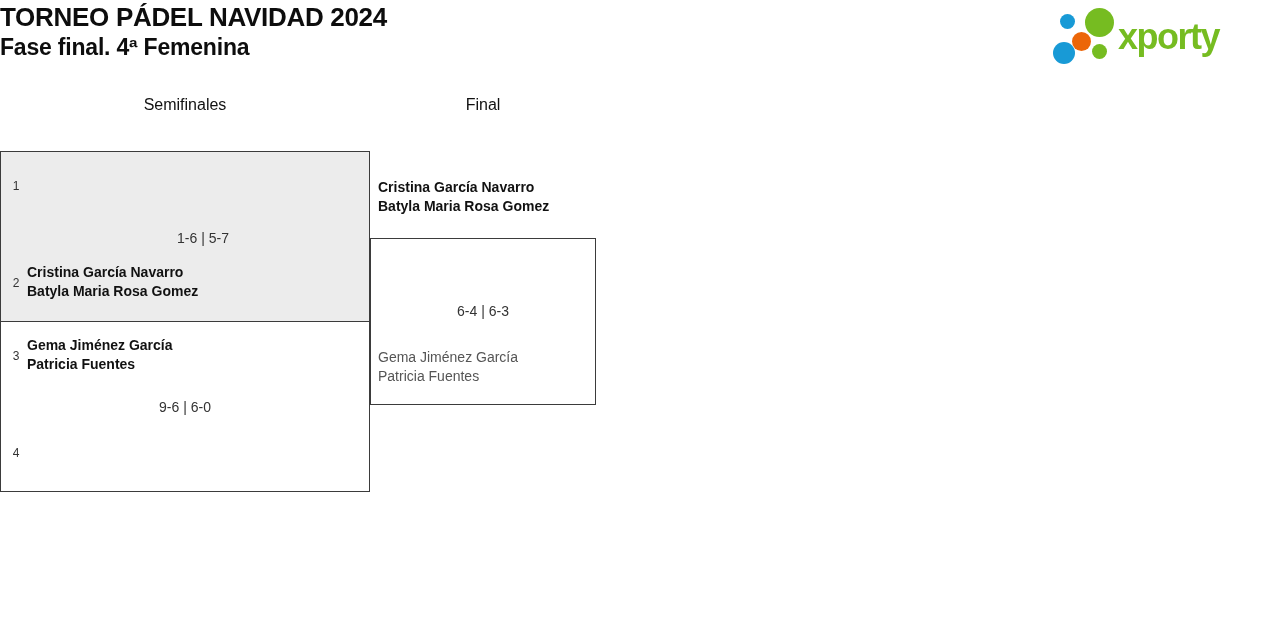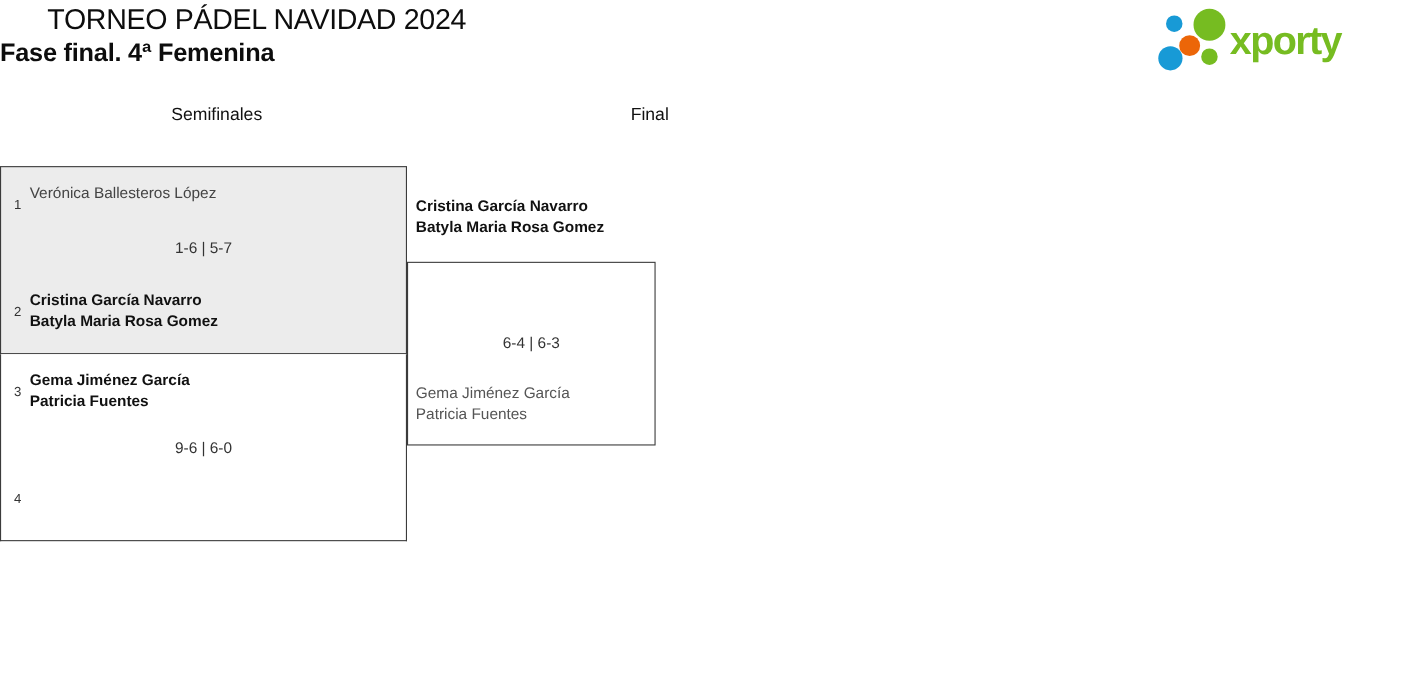--- a/index.html
+++ b/index.html
@@ -23,26 +23,25 @@
     width: 1280px;
     height: 80px;
   }
   .title-block {
     position: absolute;
     left: 0px;
     top: 2px;
   }
   .title-line1 {
     font-size: 26px;
-    font-weight: normal;
+    font-weight: bold;
     line-height: 30px;
     letter-spacing: -0.3px;
     color: #0d0d0d;
     white-space: nowrap;
-    padding-left: 43px;
   }
   .title-line2 {
     font-size: 23px;
     font-weight: bold;
     line-height: 30px;
     letter-spacing: -0.2px;
     color: #0d0d0d;
     white-space: nowrap;
   }
 
@@ -84,33 +83,32 @@
   
   .bracket {
     position: absolute;
     left: 0;
     top: 95px;
     width: 1280px;
   }
   .round-headers {
     position: relative;
     height: 26px;
-    margin-left: 12px;
   }
   .round-header {
     position: absolute;
     top: 0;
     font-size: 16px;
     line-height: 20px;
     color: #111111;
     text-align: center;
     font-weight: normal;
   }
   .round-header.semis { left: 0px;   width: 370px; }
-  .round-header.final { left: 370px; width: 226px; text-align: right; }
+  .round-header.final { left: 370px; width: 226px; }
 
   .rounds {
     position: relative;
     height: 380px;
   }
 
   
   .col-semis {
     position: absolute;
     left: 0;
@@ -159,21 +157,21 @@
 
   .score {
     position: absolute;
     left: 0;
     width: 100%;
     text-align: center;
     font-size: 14px;
     line-height: 18px;
     color: #333333;
   }
-  .match.sf1 .score { top: 64px; }
+  .match.sf1 .score { top: 77px; padding-left: 18px; }
   .match.sf2 .score { top: 76px; }
 
   
   .col-final {
     position: absolute;
     left: 370px;
     top: 30px;
     width: 226px;
     height: 320px;
   }
@@ -239,21 +237,20 @@
   </div>
 
   <div class="rounds">
 
     <div class="col-semis">
 
       <div class="match sf1">
         <div class="team top loser">
           <span class="seed">1</span>
           <div class="names">
-            <div class="p">Verónica Ballesteros López</div>
           </div>
         </div>
         <div class="score">1-6 | 5-7</div>
         <div class="team bottom winner">
           <span class="seed">2</span>
           <div class="names">
             <div class="p">Cristina García Navarro</div>
             <div class="p">Batyla Maria Rosa Gomez</div>
           </div>
         </div>

